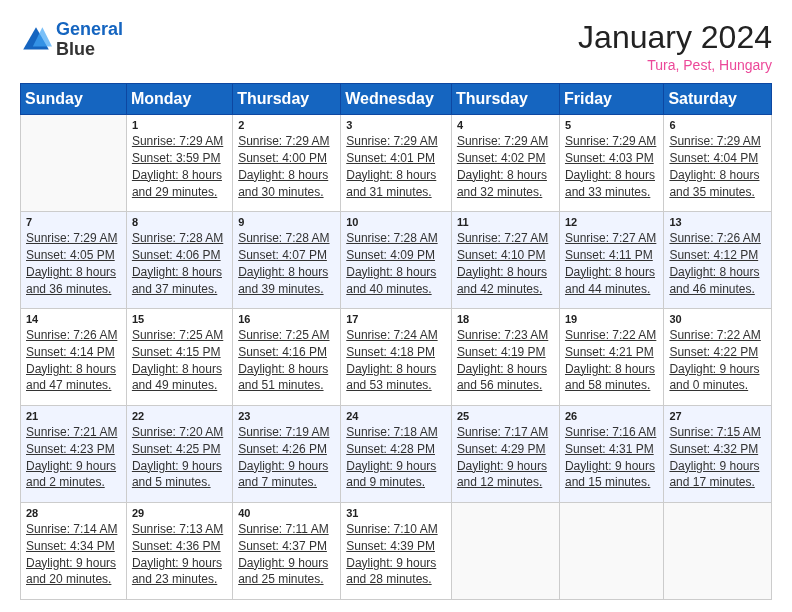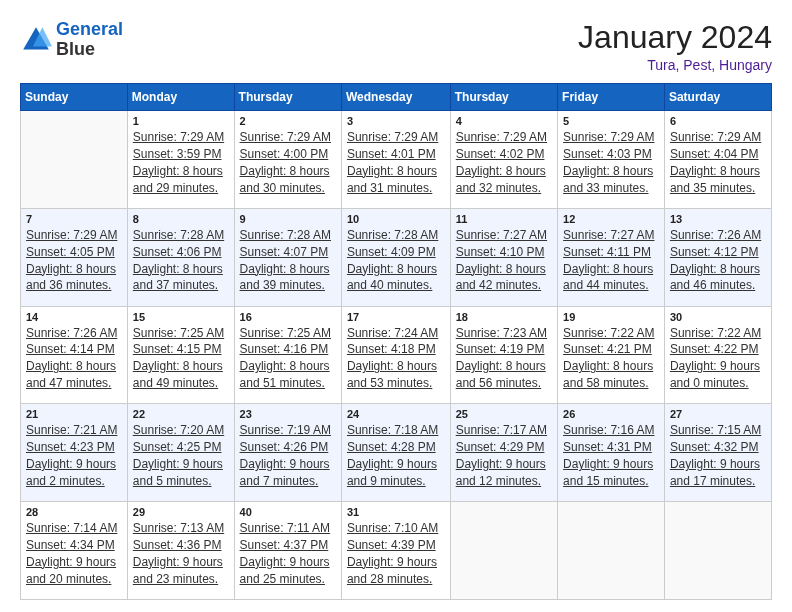--- a/index.html
+++ b/index.html
@@ -44,33 +44,33 @@
       margin-left: 28px;
     }
     .main-title {
       font-size: 32px;
       font-weight: 300;
       color: #222;
       line-height: 1.1;
     }
     .subtitle {
       font-size: 14px;
-      color: #4c1d95;
+      color: #ec4899;
       margin-top: 2px;
     }
     .calendar {
       flex: 1;
       border-collapse: collapse;
       width: 100%;
       font-size: 10.5px;
     }
     .calendar thead tr th {
       background: #1565c0;
       color: #fff;
-      font-size: 12px;
+      font-size: 16px;
       font-weight: 600;
       padding: 6px 4px;
       text-align: left;
       border: 1px solid #0d47a1;
     }
     .calendar tbody tr td {
       border: 1px solid #ccc;
       vertical-align: top;
       padding: 4px 5px;
       width: 113px;

